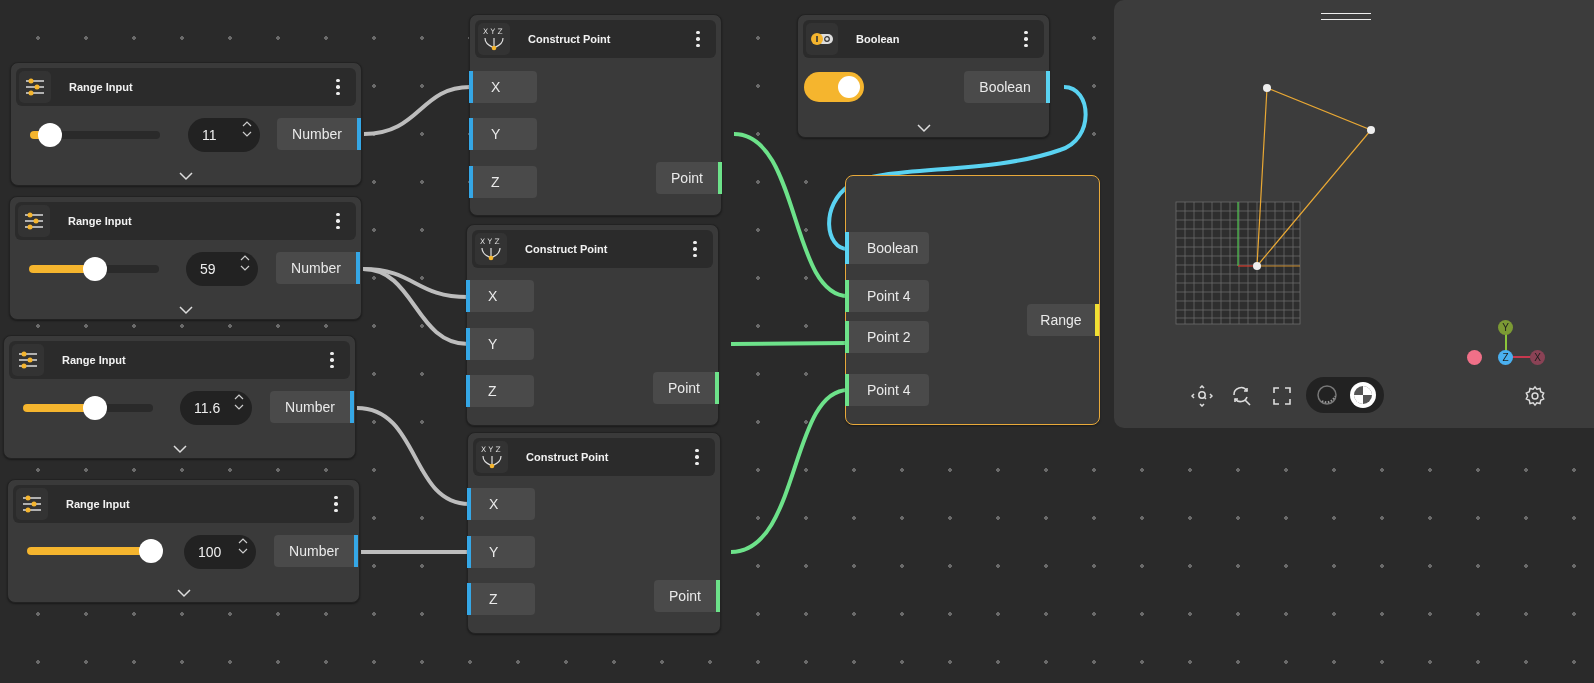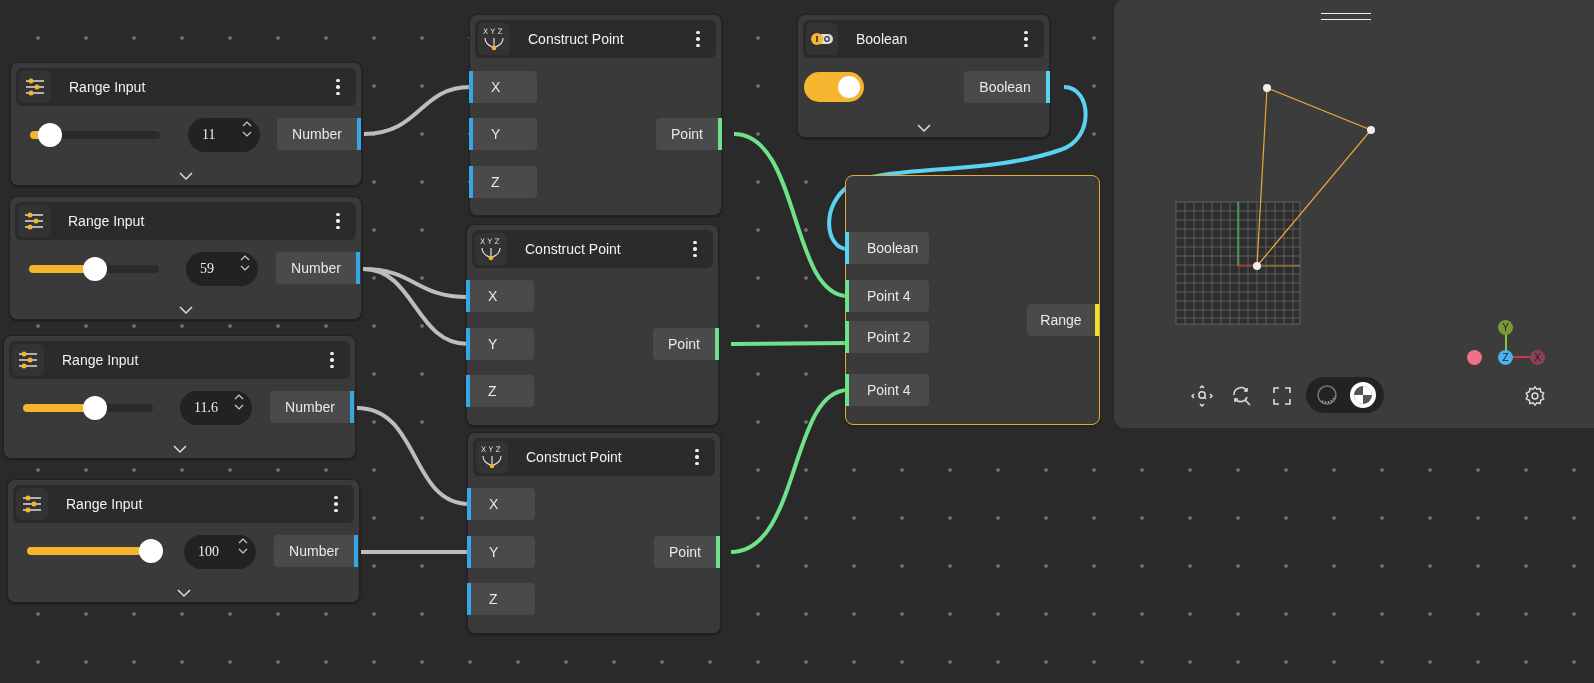--- a/index.html
+++ b/index.html
@@ -21,42 +21,42 @@
   .node.selected { border-color:#e8a93a; }
   .node-header {
     position:absolute; left:5px; right:5px; top:5px; height:38px;
     background:#2b2b2b; border-radius:6px;
     display:flex; align-items:center;
   }
   .node-icon {
     width:32px; height:32px; margin-left:3px; border-radius:5px; background:#333;
     display:flex; align-items:center; justify-content:center;
   }
-  .node-title { margin-left:18px; font-weight:normal; font-size:14px; color:#f2f2f2; flex:1; }
+  .node-title { margin-left:18px; font-weight:bold; font-size:11px; color:#f2f2f2; flex:1; }
   .kebab { width:20px; height:26px; display:flex; flex-direction:column; align-items:center; justify-content:center; gap:3px; margin-right:8px; cursor:pointer;}
   .kebab i { width:3.5px; height:3.5px; border-radius:50%; background:#eee; display:block; }
   .port {
     position:absolute; height:32px; background:#4a4a4a; border-radius:4px;
     font-size:14px; color:#eaeaea; display:flex; align-items:center;
   }
   .port.in { border-left:4px solid #35a7e6; padding-left:18px; border-radius:0 4px 4px 0; }
   .port.out { border-right:4px solid #35a7e6; justify-content:center; border-radius:4px 0 0 4px; }
-  .port.out.point { border-right-color:#6de28a; }
+  .port.out.point { border-right-color:#6de28a;margin-top:44px; }
   .port.out.bool { border-right-color:#5ad3f2; }
   .port.out.curve { border-right-color:#f1e033; }
   .port.in.bool { border-left-color:#5ad3f2; }
   .port.in.point { border-left-color:#6de28a; }
   .slider-track { position:absolute; height:8px; background:#2a2a2a; border-radius:4px; }
   .slider-fill { position:absolute; left:0; top:0; height:8px; background:#f5b52e; border-radius:4px; }
   .slider-thumb { position:absolute; width:24px; height:24px; border-radius:50%; background:#fff; top:-8px; margin-left:-12px; cursor:pointer; }
   .num-box {
     position:absolute; width:72px; height:34px; background:#222; border-radius:17px;
     font-size:14px; color:#eee; display:flex; align-items:center;
   }
-  .num-box span.val { margin-left:14px;font-family:Liberation Serif, serif; }
+  .num-box span.val { margin-left:14px; }
   .num-box .spin { position:absolute; right:8px; top:3px; display:flex; flex-direction:column; gap:4px; }
   .spin svg { display:block; }
   .expand { position:absolute; left:50%; margin-left:-7px; bottom:4px; width:14px; height:10px; cursor:pointer; }
   .toggle { position:absolute; width:60px; height:30px; border-radius:15px; background:#f5b52e; cursor:pointer; }
   .toggle .knob { position:absolute; right:4px; top:4px; width:22px; height:22px; border-radius:50%; background:#fff; }
   
   .viewer { position:absolute; left:1114px; top:0; width:480px; height:428px; background:#3c3c3c; border-radius:10px 0 0 10px; z-index:2; }
   .drag-handle { position:absolute; left:207px; top:13px; width:50px; height:5px; border-top:1.5px solid #eee; border-bottom:1.5px solid #eee; cursor:grab; }
   .vtool { position:absolute; width:30px; height:30px; display:flex; align-items:center; justify-content:center; cursor:pointer; }
   .shade-group { position:absolute; left:192px; top:377px; width:78px; height:36px; background:#222; border-radius:18px; }

